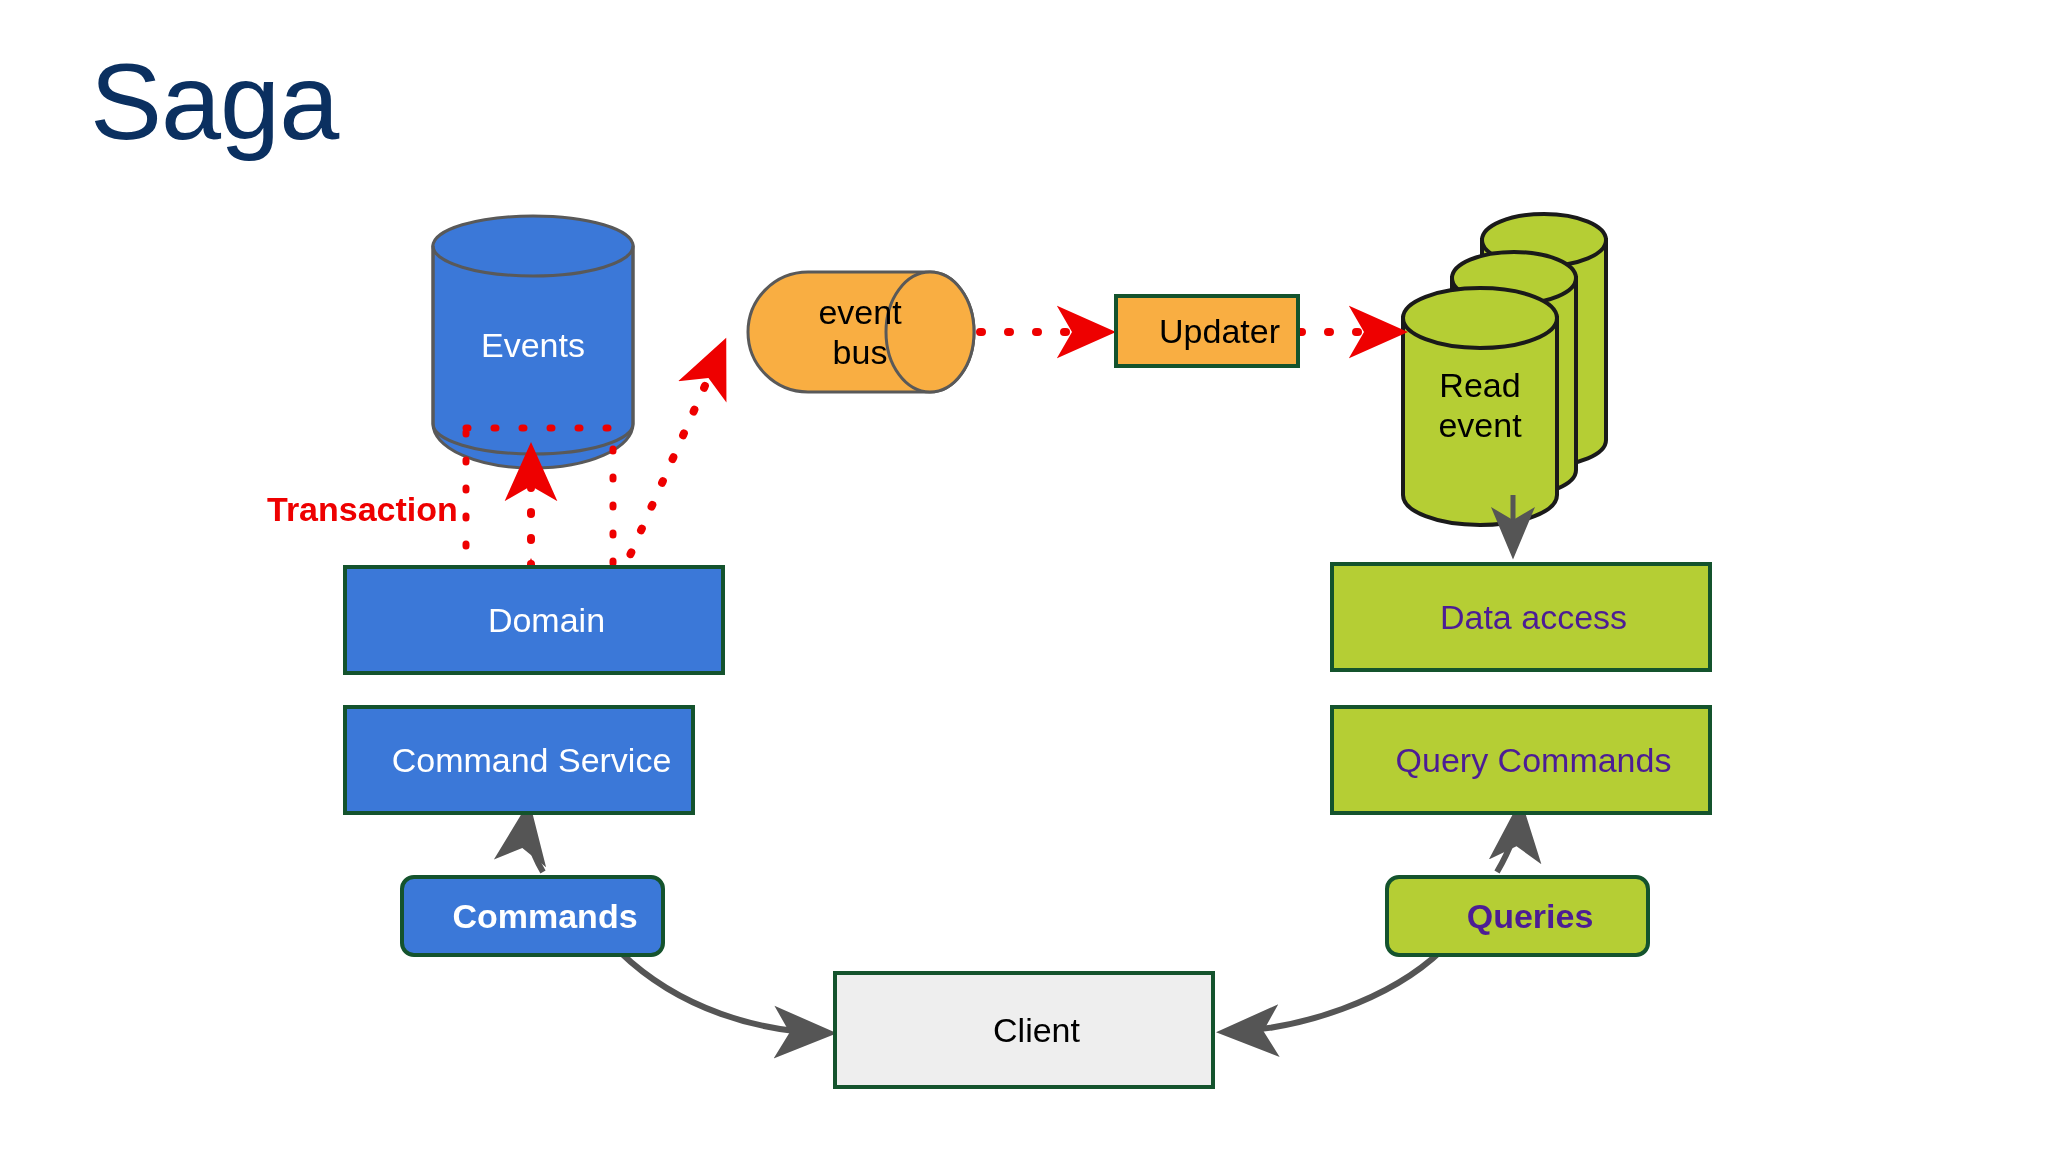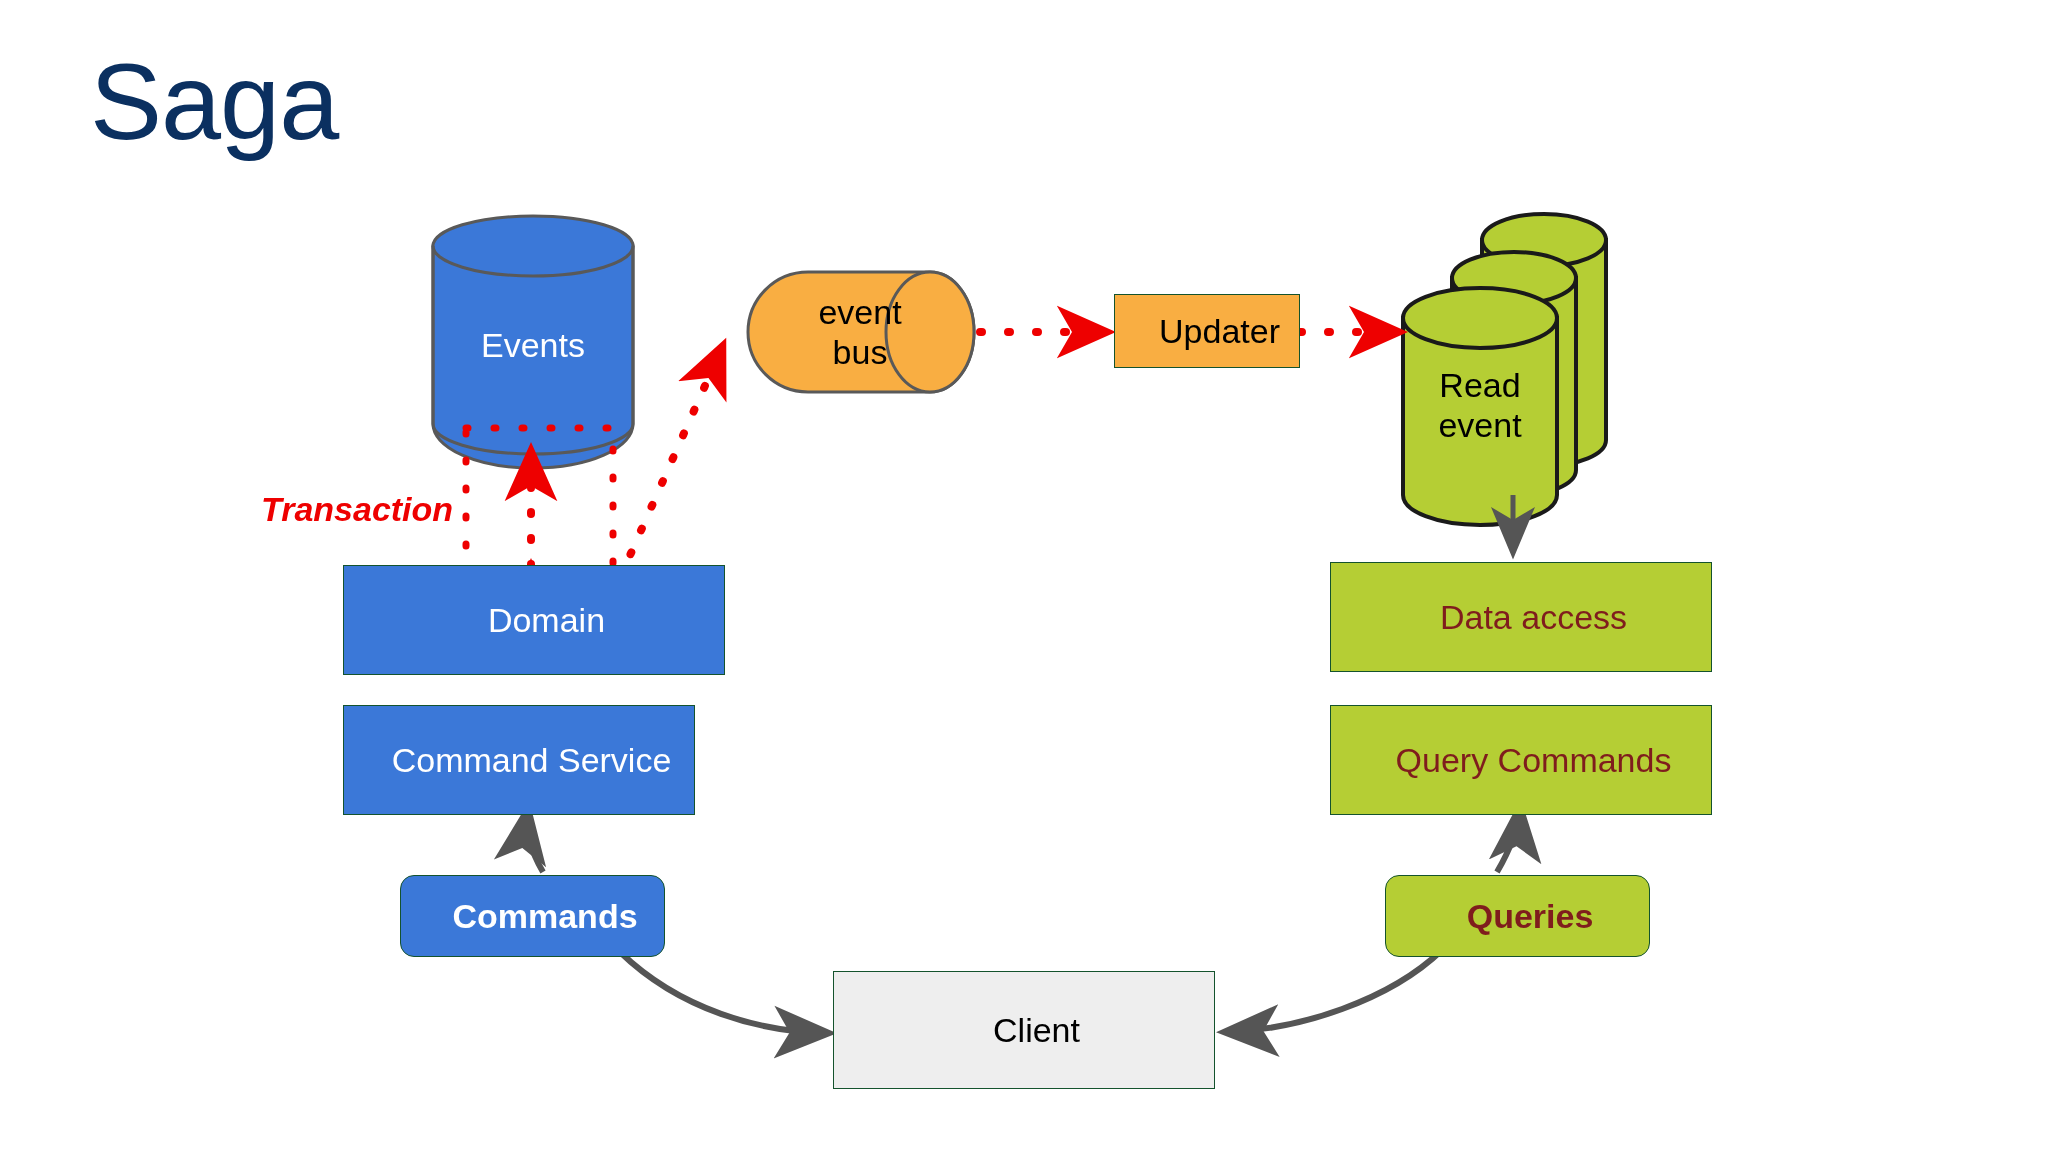--- a/index.html
+++ b/index.html
@@ -37,25 +37,25 @@
     display: flex;
     align-items: center;
     justify-content: center;
     text-align: center;
     font-family: "Liberation Sans", sans-serif;
     font-size: 34px;
     line-height: 1.18;
     white-space: pre-line;
   }
   .rect {
-    border: 1px solid #14532d;
+    border: 4px solid #14532d;
     padding-left: 25px;
   }
   .blue  { background: #3b78d8; color: #ffffff; }
-  .green { background: #b5ce34; color: #7f1d1d; }
+  .green { background: #b5ce34; color: #4c1d95; }
   .orange{ background: #f9ae42; color: #000000; }
   .grey  { background: #eeeeee; color: #000000; }
   .rounded { border-radius: 14px; font-weight: bold; }
   .label-transaction {
     position: absolute;
     font-family: "Liberation Sans", sans-serif;
     font-weight: bold;
     font-size: 34px;
     color: #ee0000;
     white-space: nowrap;
@@ -177,13 +177,13 @@
 <div class="node rect rounded blue" style="left:400px; top:875px; width:265px; height:82px;">Commands</div>
 
 <div class="node rect grey" style="left:833px; top:971px; width:382px; height:118px;">Client</div>
 
 <div class="node rect rounded green" style="left:1385px; top:875px; width:265px; height:82px;">Queries</div>
 
 <div class="node rect green" style="left:1330px; top:705px; width:382px; height:110px;">Query Commands</div>
 
 <div class="node rect green" style="left:1330px; top:562px; width:382px; height:110px;">Data access</div>
 
-<div class="label-transaction" style="left:261px; top:490px;font-style:italic;">Transaction</div>
+<div class="label-transaction" style="left:267px; top:490px;">Transaction</div>
 
 </body></html>

